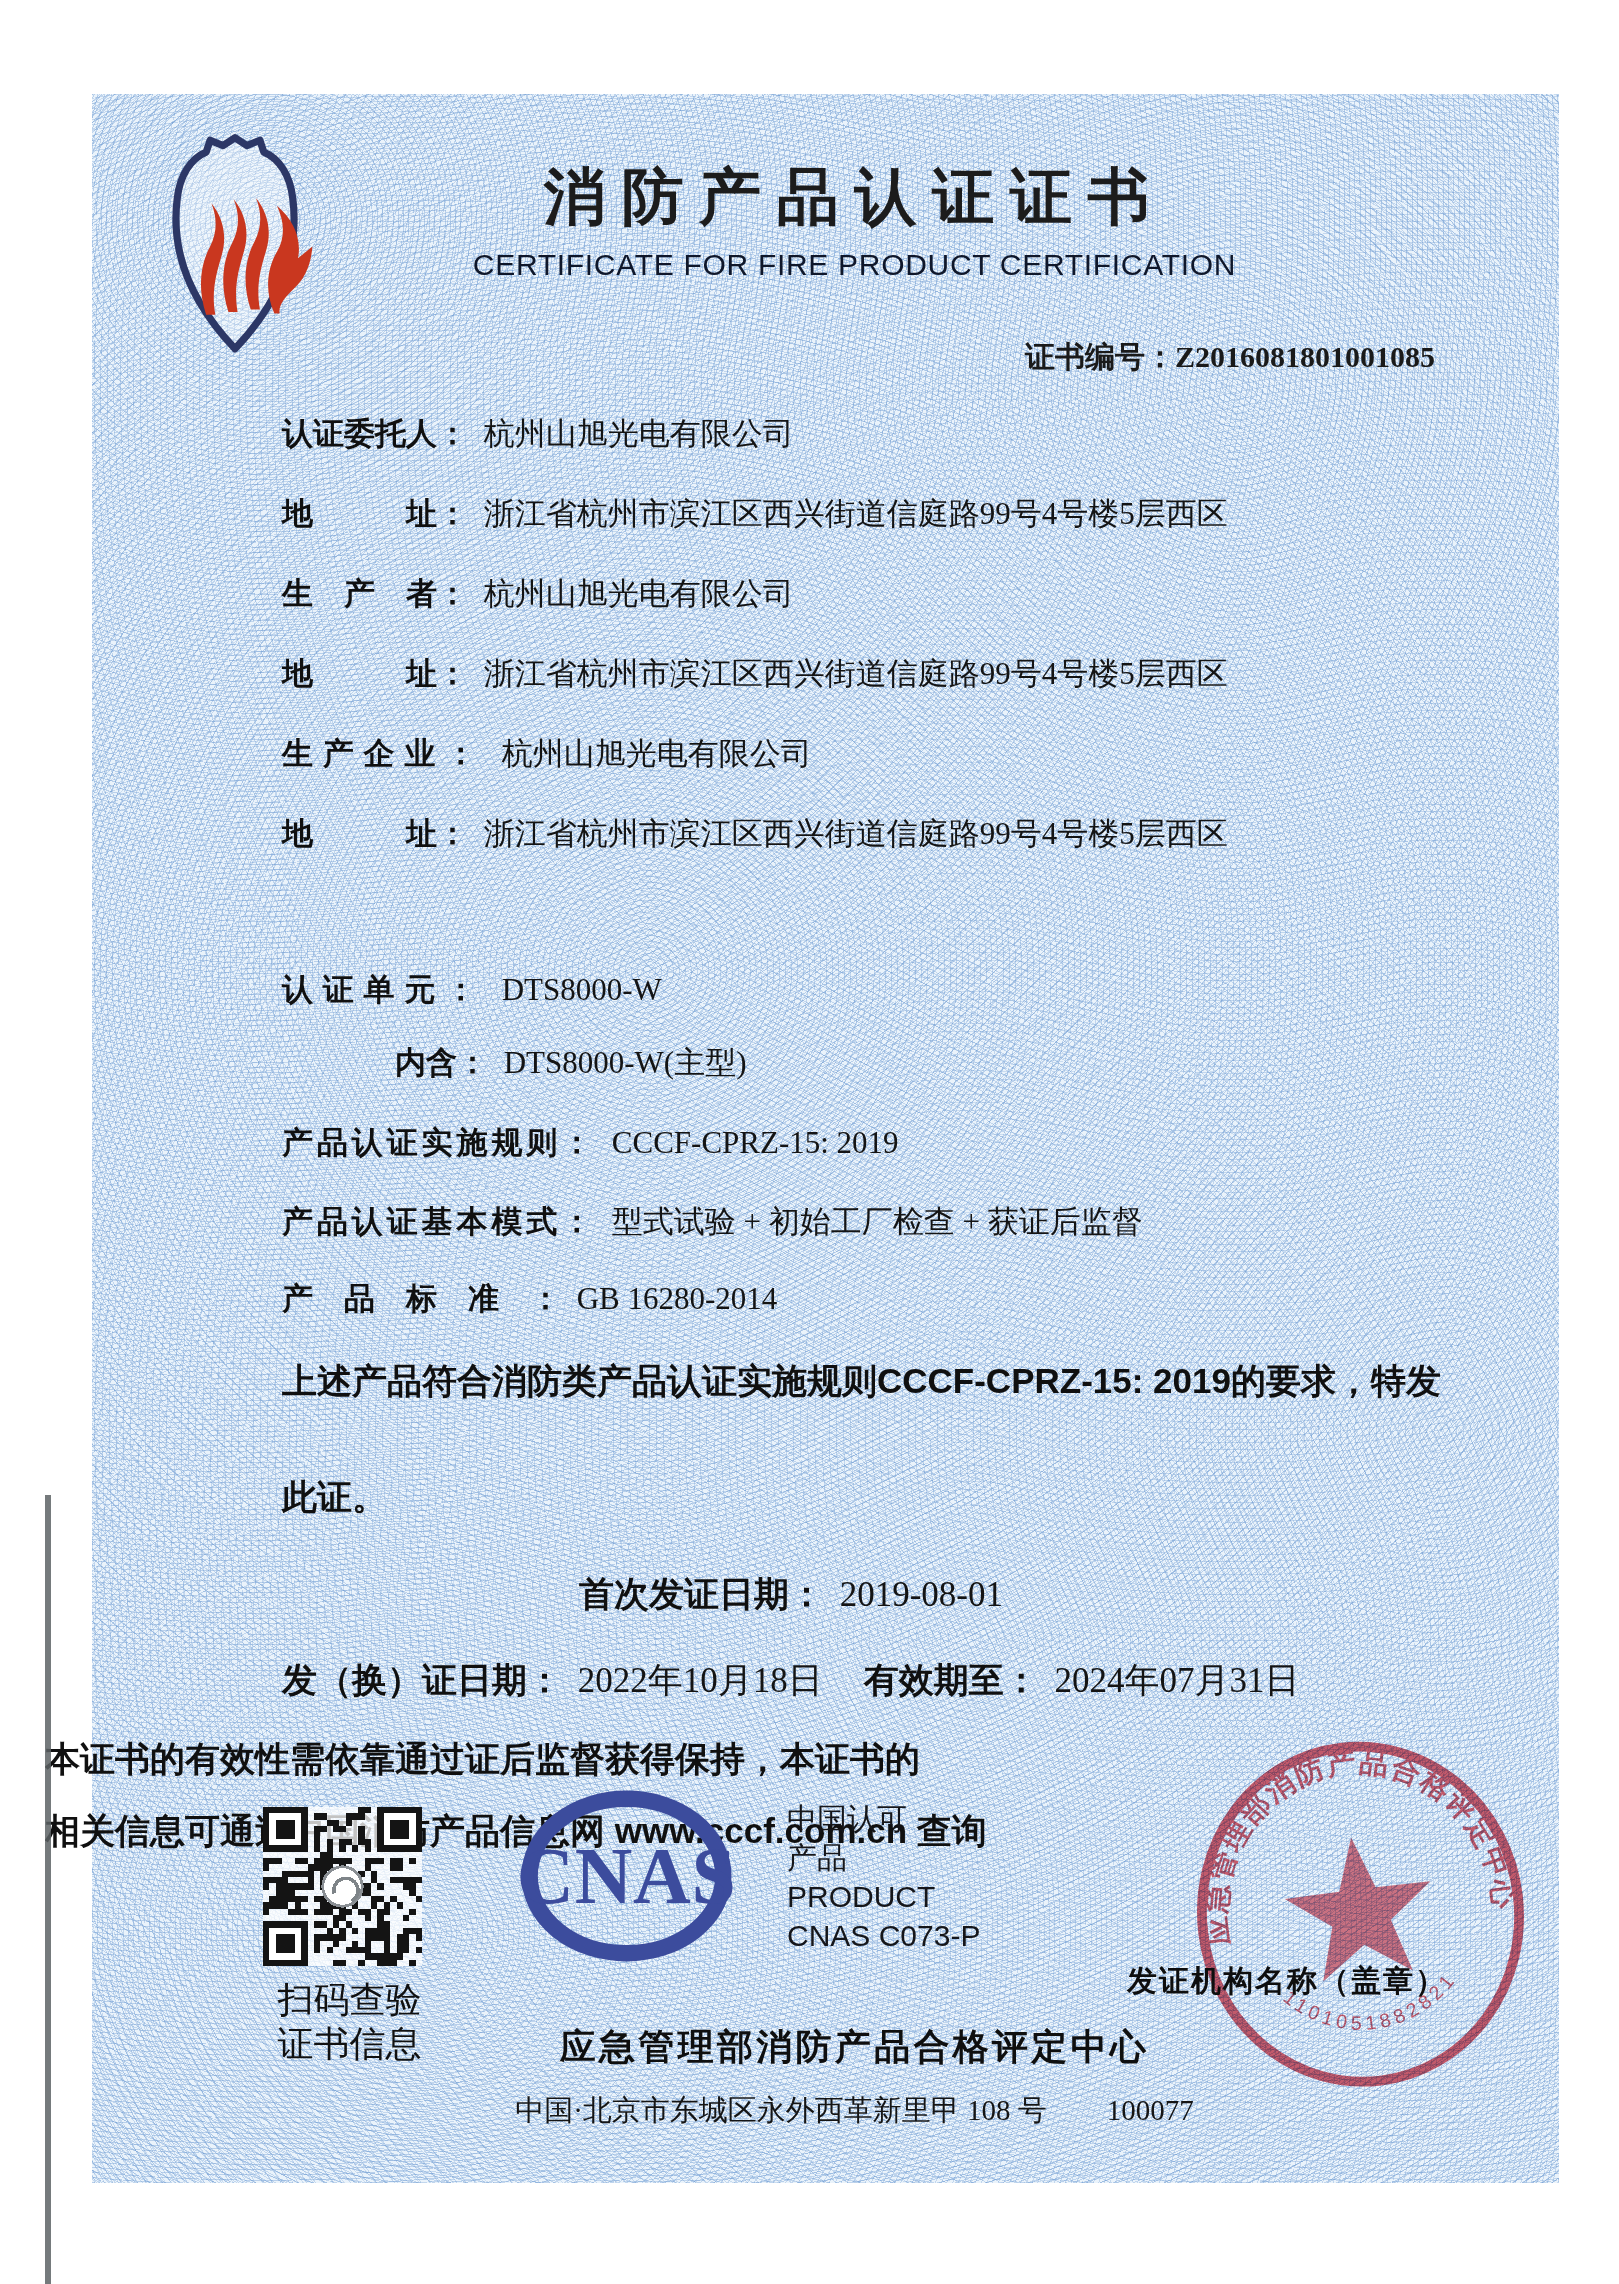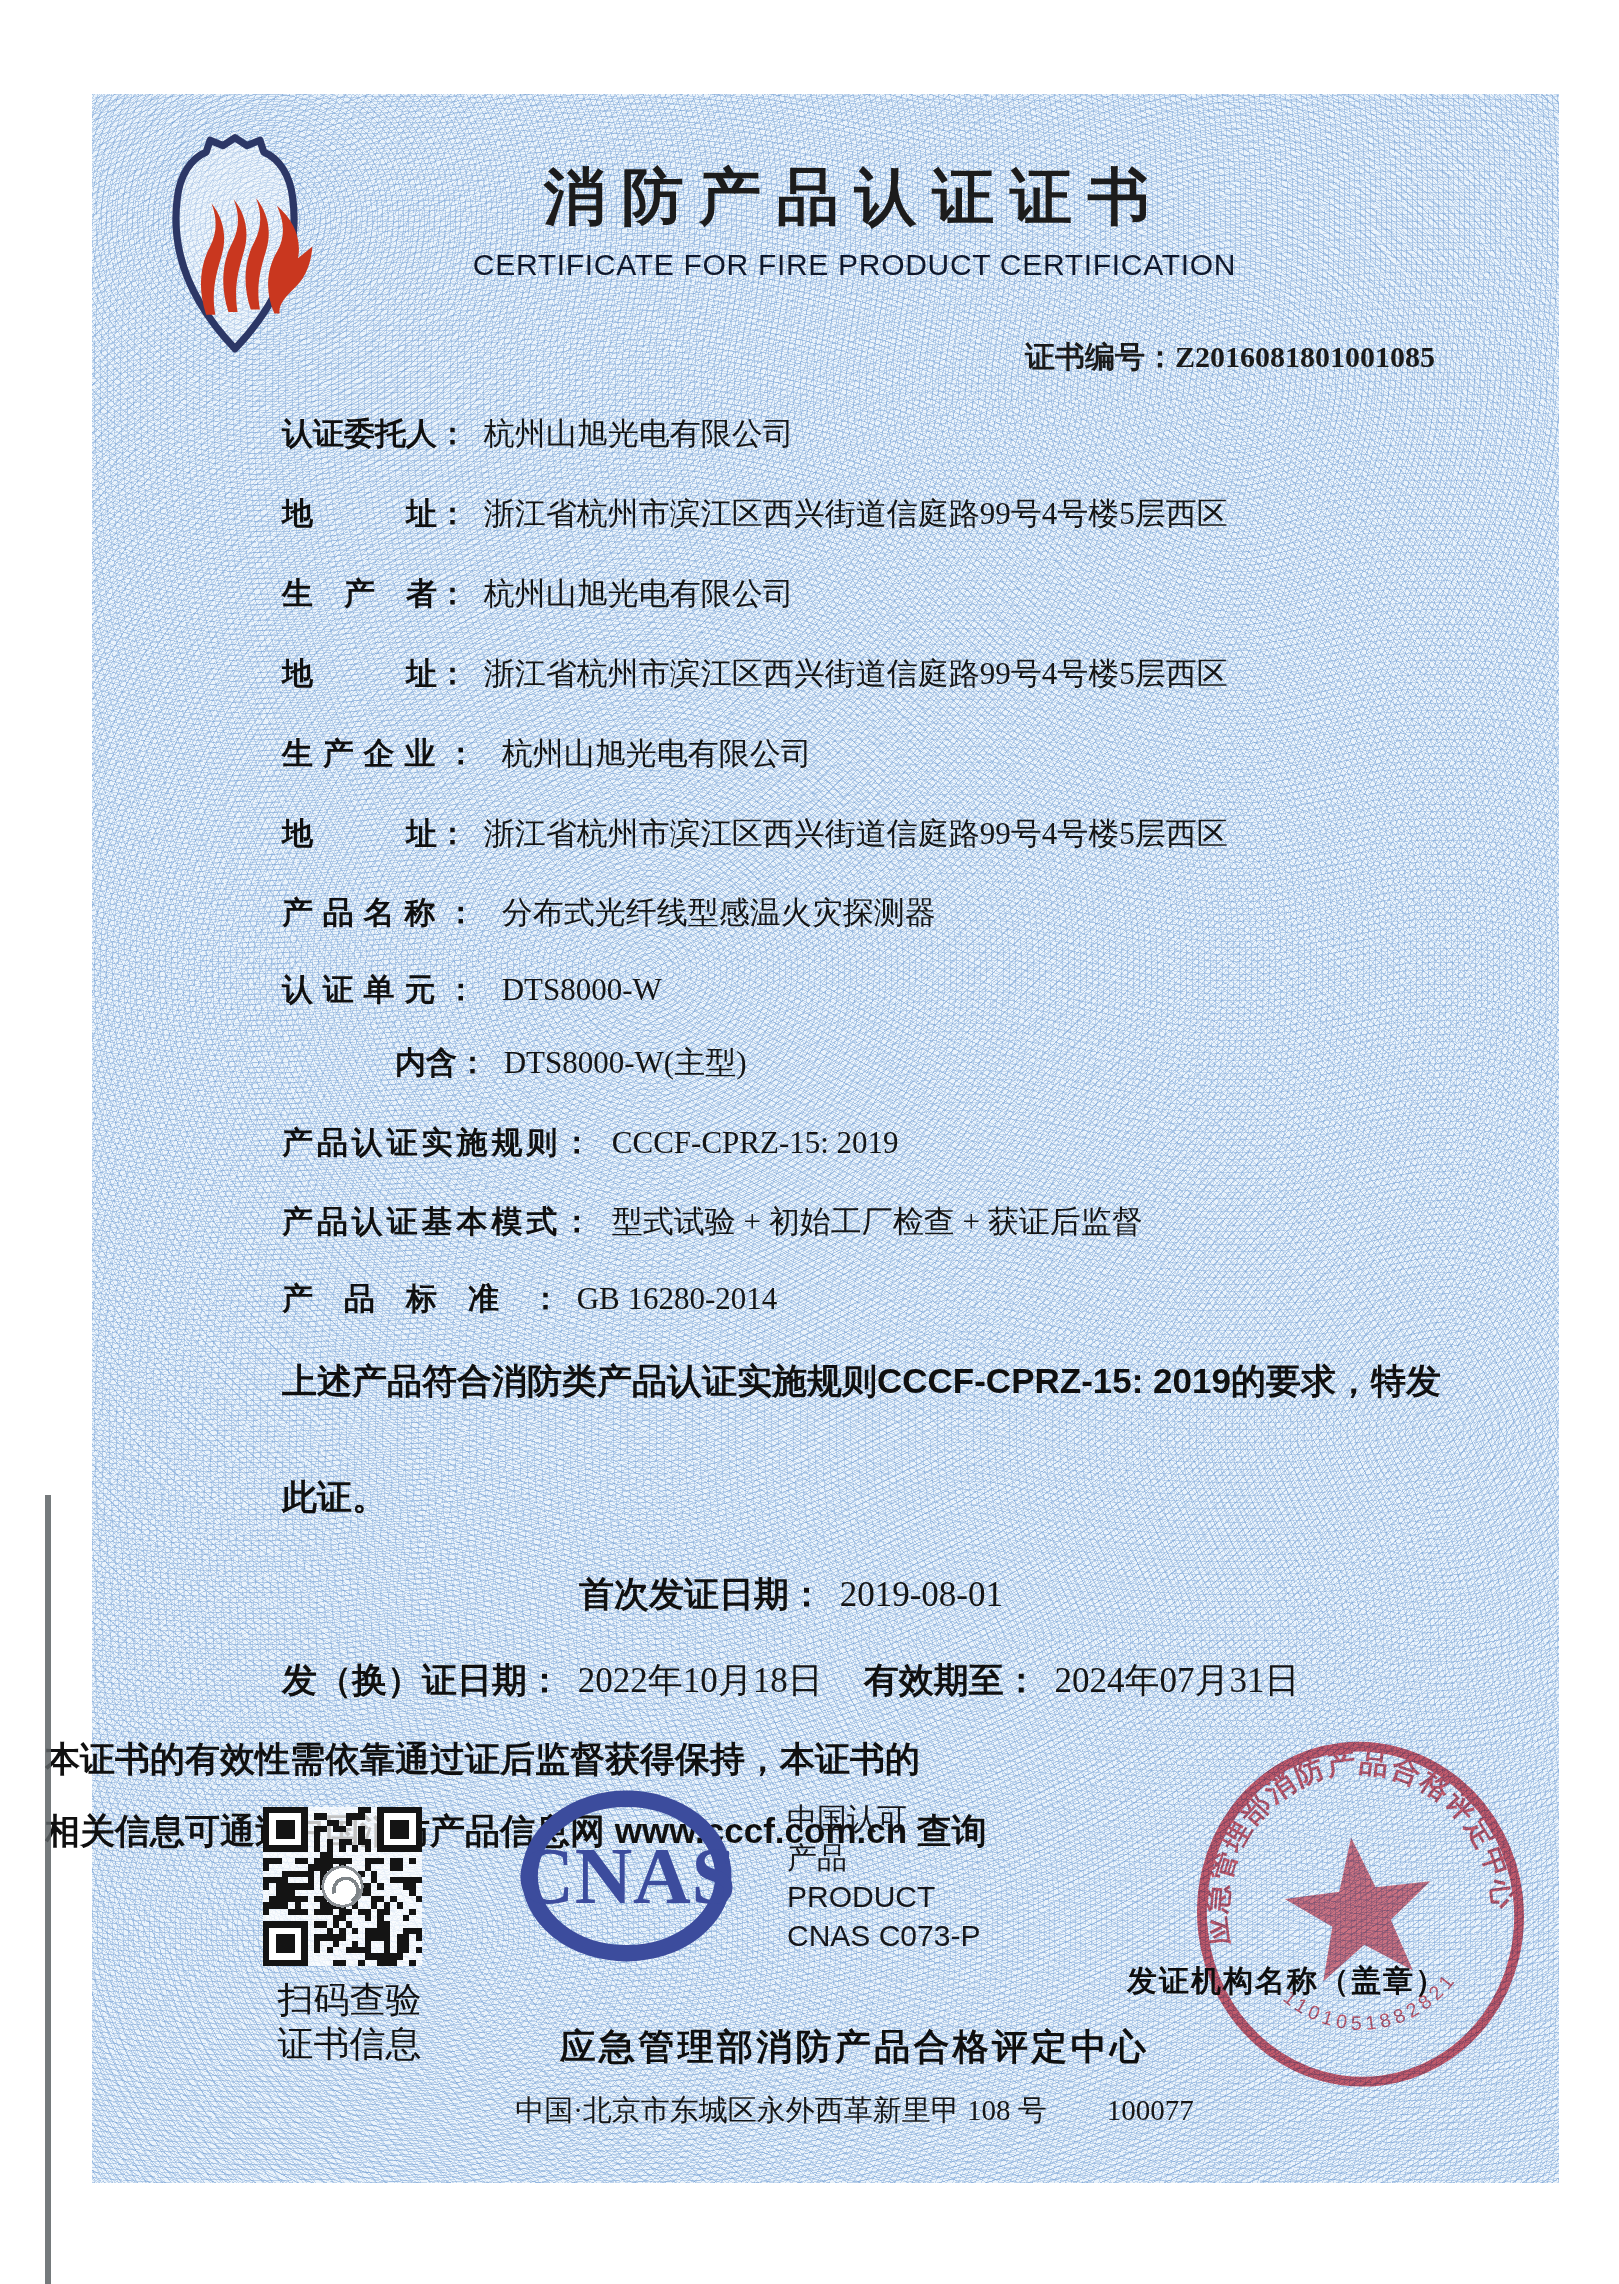--- a/index.html
+++ b/index.html
@@ -84,21 +84,20 @@
   <div class="abs certno">
     <span>证书编号：</span><span>Z2016081801001085</span>
   </div>
 
   <div class="row" style="top:417px"><span class="lbl">认证委托人：</span><span class="val">杭州山旭光电有限公司</span></div>
   <div class="row" style="top:497px"><span class="lbl">地　　　址：</span><span class="val">浙江省杭州市滨江区西兴街道信庭路99号4号楼5层西区</span></div>
   <div class="row" style="top:577px"><span class="lbl">生　产　者：</span><span class="val">杭州山旭光电有限公司</span></div>
   <div class="row" style="top:657px"><span class="lbl">地　　　址：</span><span class="val">浙江省杭州市滨江区西兴街道信庭路99号4号楼5层西区</span></div>
   <div class="row" style="top:737px"><span class="lbl ls15">生产企业：</span><span class="val">杭州山旭光电有限公司</span></div>
   <div class="row" style="top:817px"><span class="lbl">地　　　址：</span><span class="val">浙江省杭州市滨江区西兴街道信庭路99号4号楼5层西区</span></div>
-  <div class="row" style="top:896px"><span class="lbl ls15">产品名称：</span><span class="val">分布式光纤线型感温火灾探测器</span></div>
   <div class="row" style="top:973px"><span class="lbl ls15">认证单元：</span><span class="val">DTS8000-W</span></div>
   <div class="row" style="top:1046px;left:350px"><span class="lbl">内含：</span><span class="val">DTS8000-W(主型)</span></div>
   <div class="row" style="top:1126px"><span class="lbl ls6">产品认证实施规则：</span><span class="val">CCCF-CPRZ-15: 2019</span></div>
   <div class="row" style="top:1205px"><span class="lbl ls6">产品认证基本模式：</span><span class="val">型式试验 + 初始工厂检查 + 获证后监督</span></div>
   <div class="row" style="top:1282px"><span class="lbl">产　品　标　准　：</span><span class="val">GB 16280-2014</span></div>
 
   <div class="bigline" style="left:237px;top:1358px">上述产品符合消防类产品认证实施规则CCCF-CPRZ-15: 2019的要求，特发</div>
   <div class="bigline" style="left:237px;top:1474px">此证。</div>
 
   <div class="bigline" style="left:534px;top:1571px">

